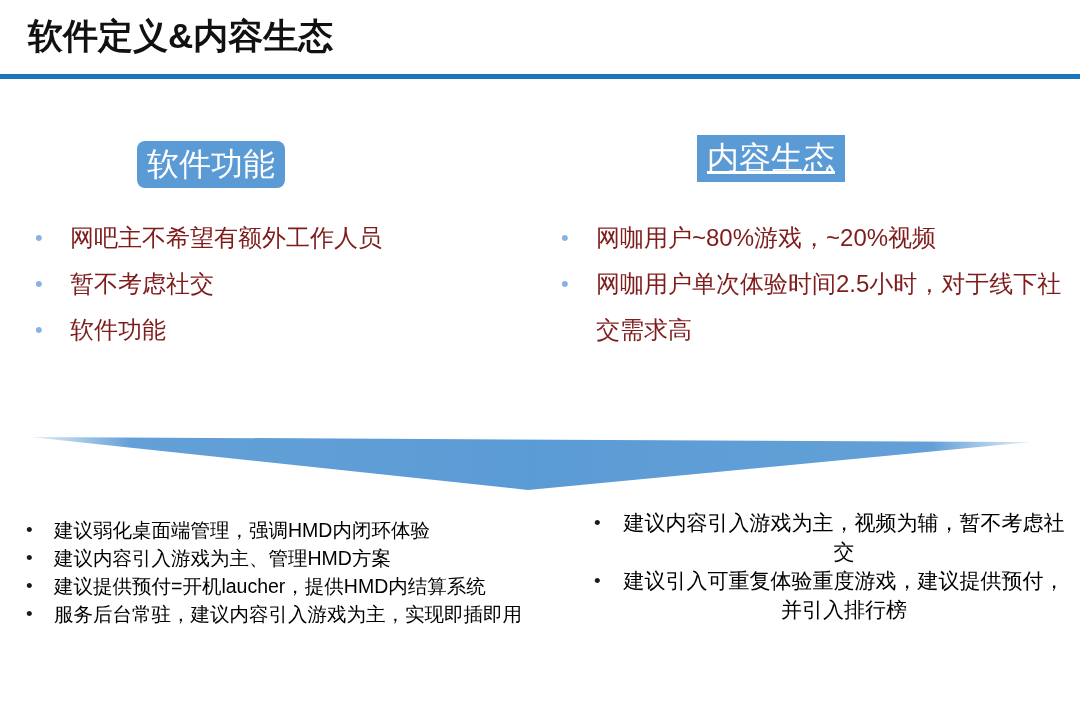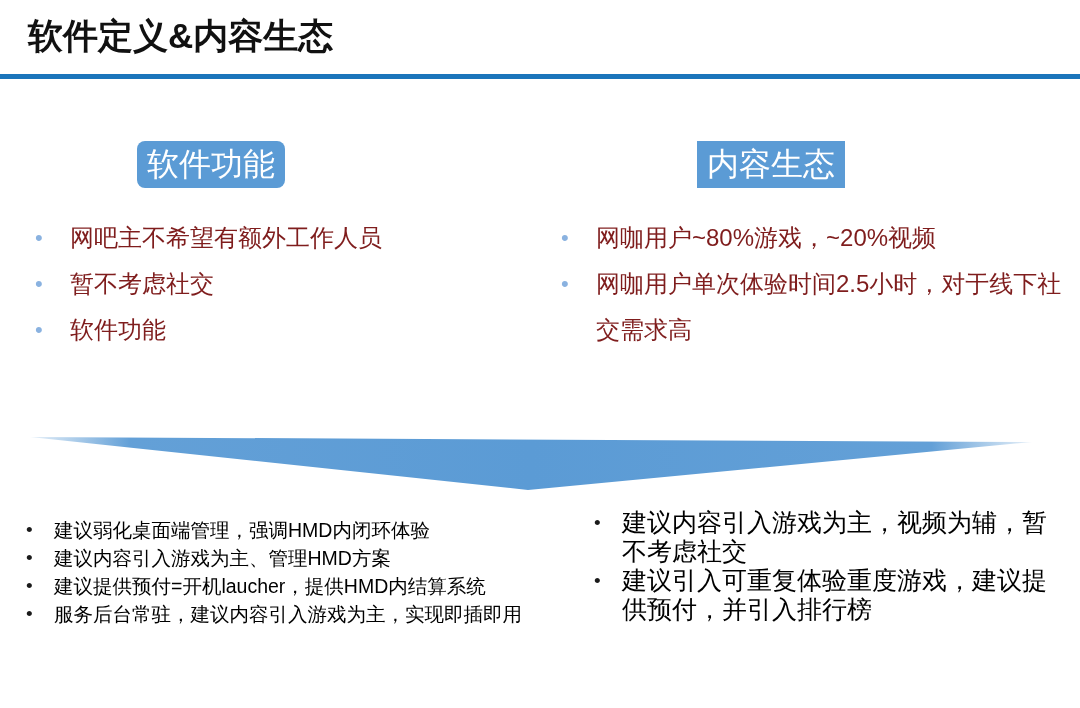--- a/index.html
+++ b/index.html
@@ -56,21 +56,21 @@
   .section-badge {
     position: absolute;
     background: #5B9BD5;
     color: #ffffff;
     font-size: 32px;
     line-height: 42px;
     padding: 2px 10px 3px 10px;
     white-space: nowrap;
   }
   .badge-left  { left: 137px; top: 141px; border-radius: 8px; }
-  .badge-right { left: 697px; top: 141px; }
+  .badge-right { left: 697px; top: 135px; text-decoration: underline; }
 
   
   .upper-col {
     position: absolute;
     top: 215px;
   }
   .upper-col-left  { left: 26px;  width: 500px; }
   .upper-col-right { left: 552px; width: 510px; }
 
   .u-item {
@@ -129,21 +129,21 @@
     padding-left: 6px;
     box-sizing: border-box;
   }
   .l-text {
     flex: 1 1 auto;
     font-size: 19.5px;
     line-height: 28px;
     color: #000000;
   }
   .lower-col-right .l-bullet { width: 36px; padding-left: 8px; font-size: 19px; line-height: 29px; }
-  .lower-col-right .l-text   { font-size: 25px; line-height: 29px; }
+  .lower-col-right .l-text   { font-size: 21px; line-height: 29px; text-align: center; }
 </style>
 </head>
 <body>
 
 <div class="slide">
 
   <div class="title-area">
     <div class="slide-title">软件定义&amp;内容生态</div>
     <div class="title-rule"></div>
   </div>

